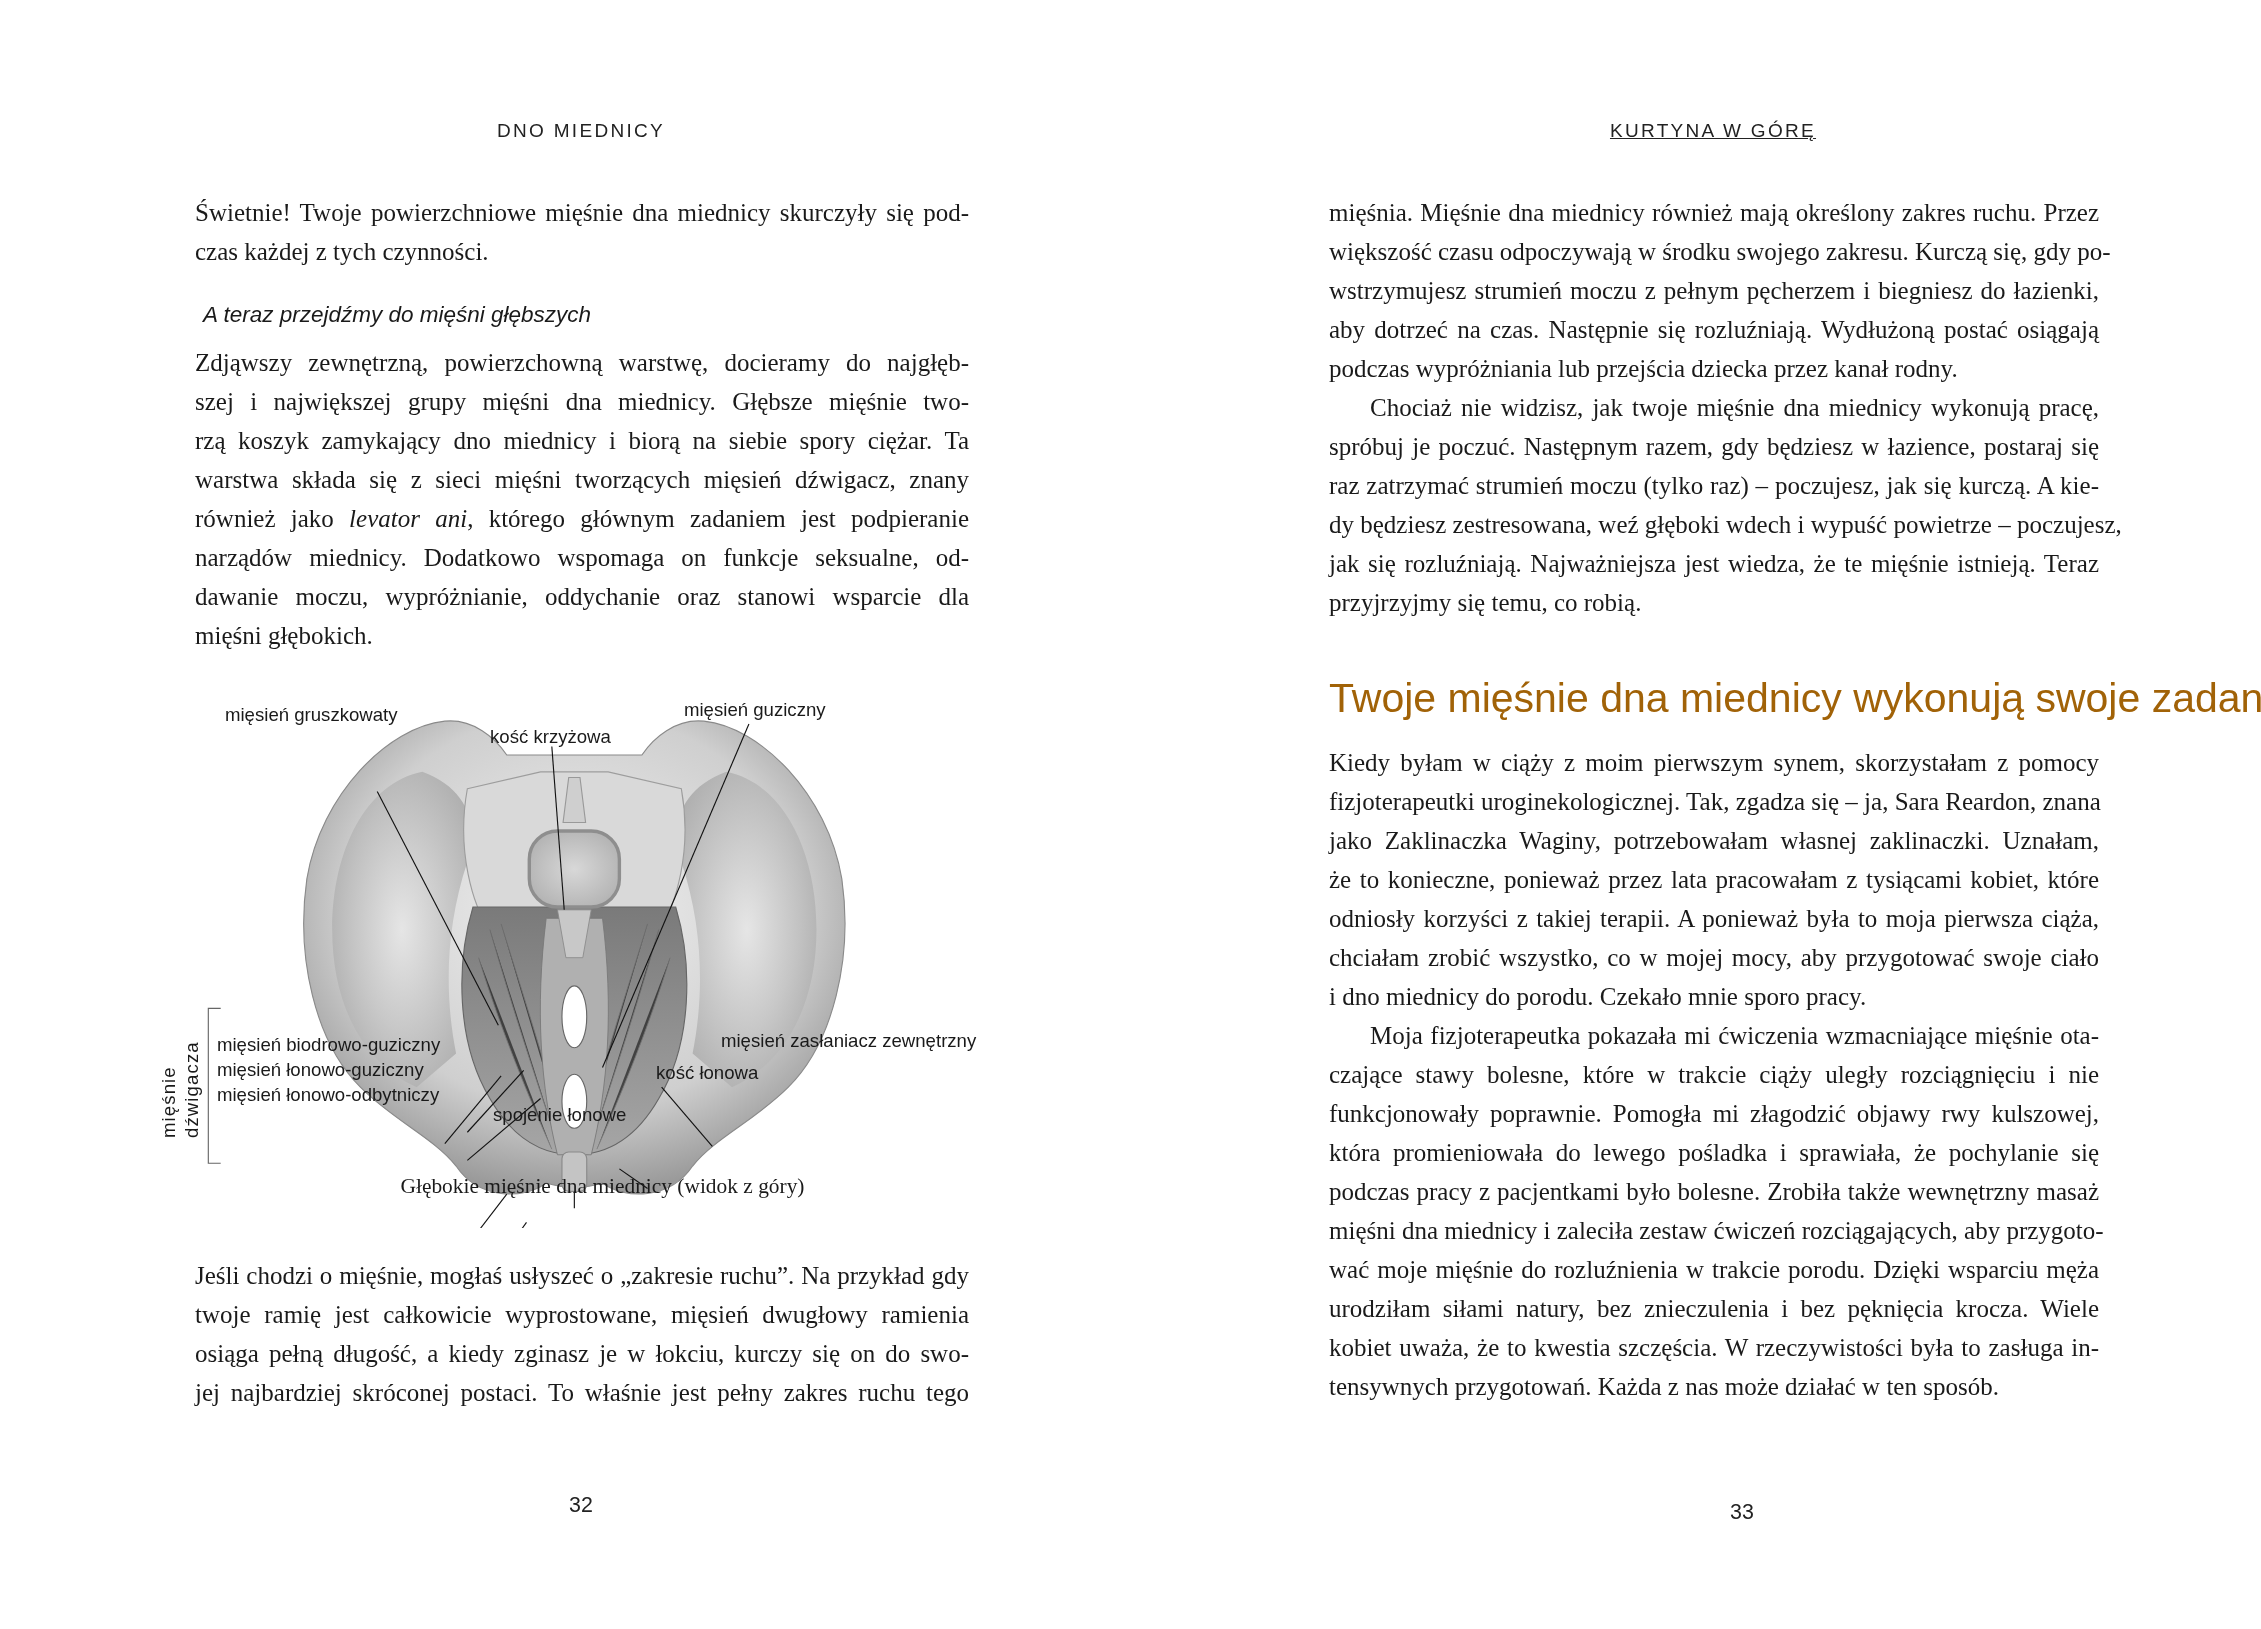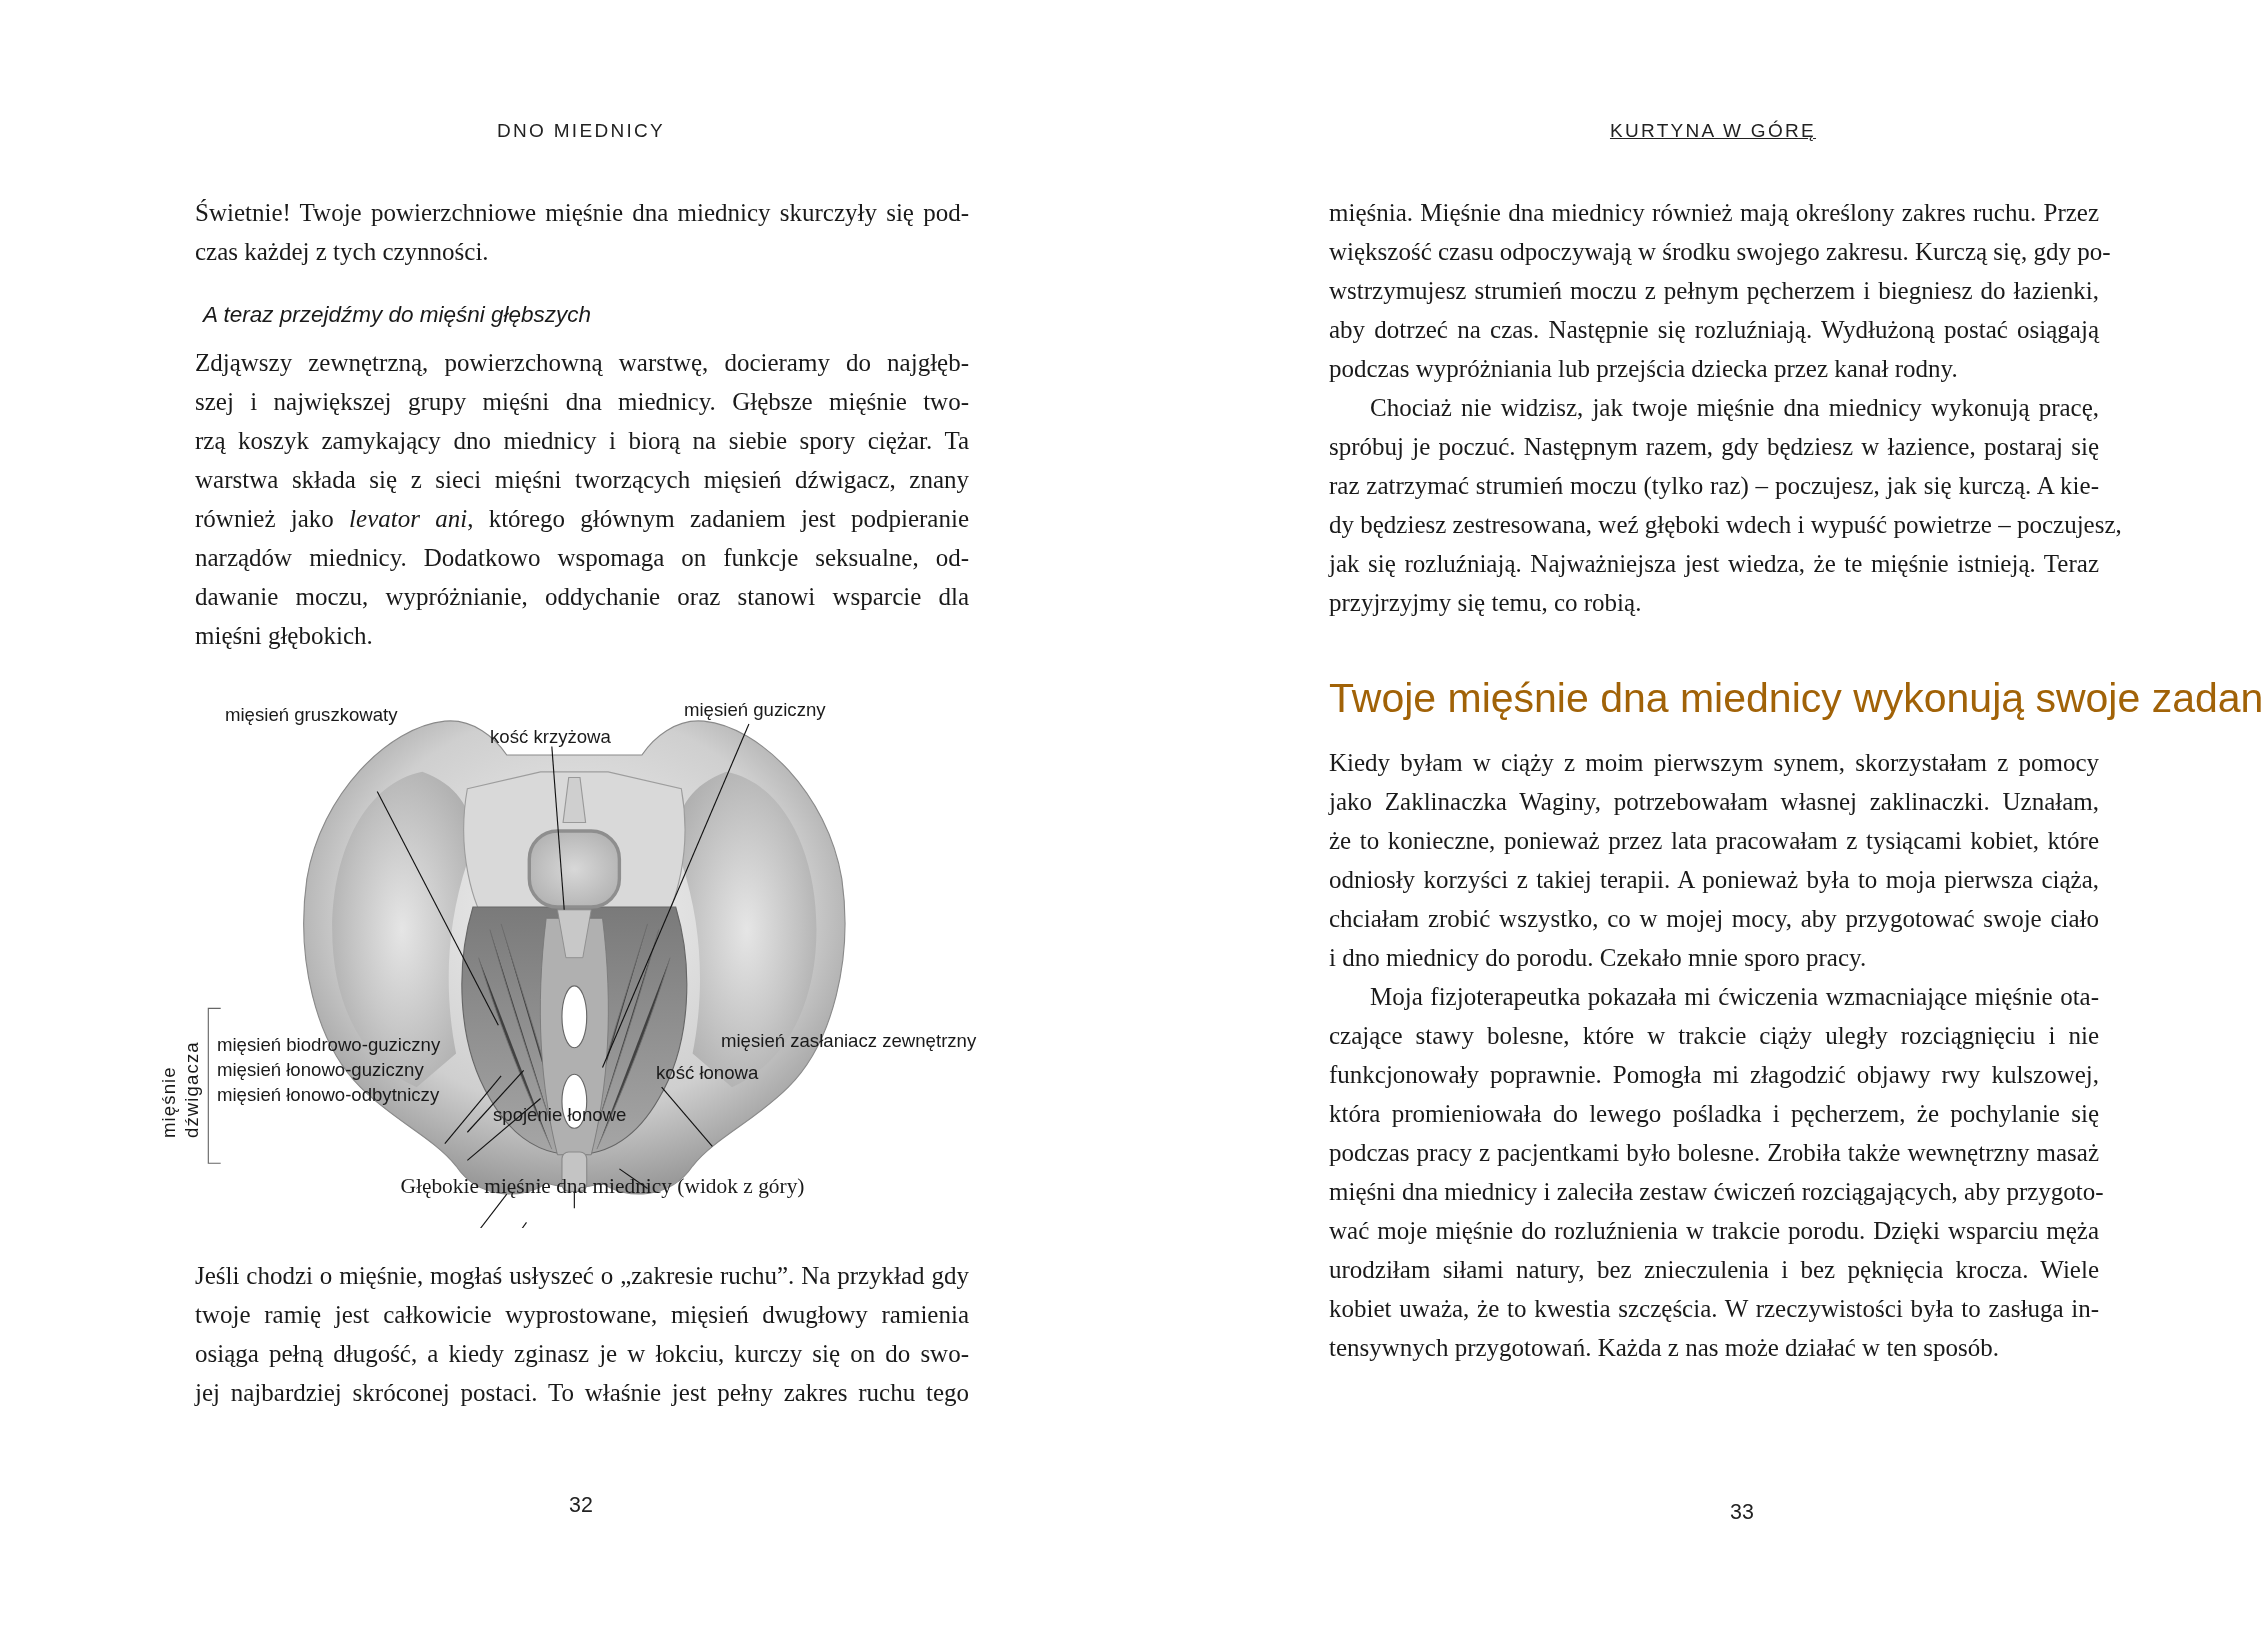--- a/index.html
+++ b/index.html
@@ -156,29 +156,30 @@
     <span class="line">raz zatrzymać strumień moczu (tylko raz) – poczujesz, jak się kurczą. A kie-</span>
     <span class="line">dy będziesz zestresowana, weź głęboki wdech i wypuść powietrze – poczujesz,</span>
     <span class="line">jak się rozluźniają. Najważniejsza jest wiedza, że te mięśnie istnieją. Teraz</span>
     <span class="line last">przyjrzyjmy się temu, co robią.</span>
   </div>
 
   <div class="section-heading" style="left:198px; top:675px;">Twoje mięśnie dna miednicy wykonują swoje zadanie</div>
 
   <div class="body-text" style="left:198px; top:743px; width:770px;">
     <span class="line">Kiedy byłam w ciąży z moim pierwszym synem, skorzystałam z pomocy</span>
+    <span class="line">fizjoterapeutki uroginekologicznej. Tak, zgadza się – ja, Sara Reardon, znana</span>
     <span class="line">jako Zaklinaczka Waginy, potrzebowałam własnej zaklinaczki. Uznałam,</span>
     <span class="line">że to konieczne, ponieważ przez lata pracowałam z tysiącami kobiet, które</span>
     <span class="line">odniosły korzyści z takiej terapii. A ponieważ była to moja pierwsza ciąża,</span>
     <span class="line">chciałam zrobić wszystko, co w mojej mocy, aby przygotować swoje ciało</span>
     <span class="line last">i dno miednicy do porodu. Czekało mnie sporo pracy.</span>
     <span class="line indent">Moja fizjoterapeutka pokazała mi ćwiczenia wzmacniające mięśnie ota-</span>
     <span class="line">czające stawy bolesne, które w trakcie ciąży uległy rozciągnięciu i nie</span>
     <span class="line">funkcjonowały poprawnie. Pomogła mi złagodzić objawy rwy kulszowej,</span>
-    <span class="line">która promieniowała do lewego pośladka i pęcherzem, że pochylanie się</span>
+    <span class="line">która promieniowała do lewego pośladka i sprawiała, że pochylanie się</span>
     <span class="line">podczas pracy z pacjentkami było bolesne. Zrobiła także wewnętrzny masaż</span>
     <span class="line">mięśni dna miednicy i zaleciła zestaw ćwiczeń rozciągających, aby przygoto-</span>
     <span class="line">wać moje mięśnie do rozluźnienia w trakcie porodu. Dzięki wsparciu męża</span>
     <span class="line">urodziłam siłami natury, bez znieczulenia i bez pęknięcia krocza. Wiele</span>
     <span class="line">kobiet uważa, że to kwestia szczęścia. W rzeczywistości była to zasługa in-</span>
     <span class="line last">tensywnych przygotowań. Każda z nas może działać w ten sposób.</span>
   </div>
 
   <div class="page-number" style="left:611px;margin-top:7px;">33</div>
 </div>

